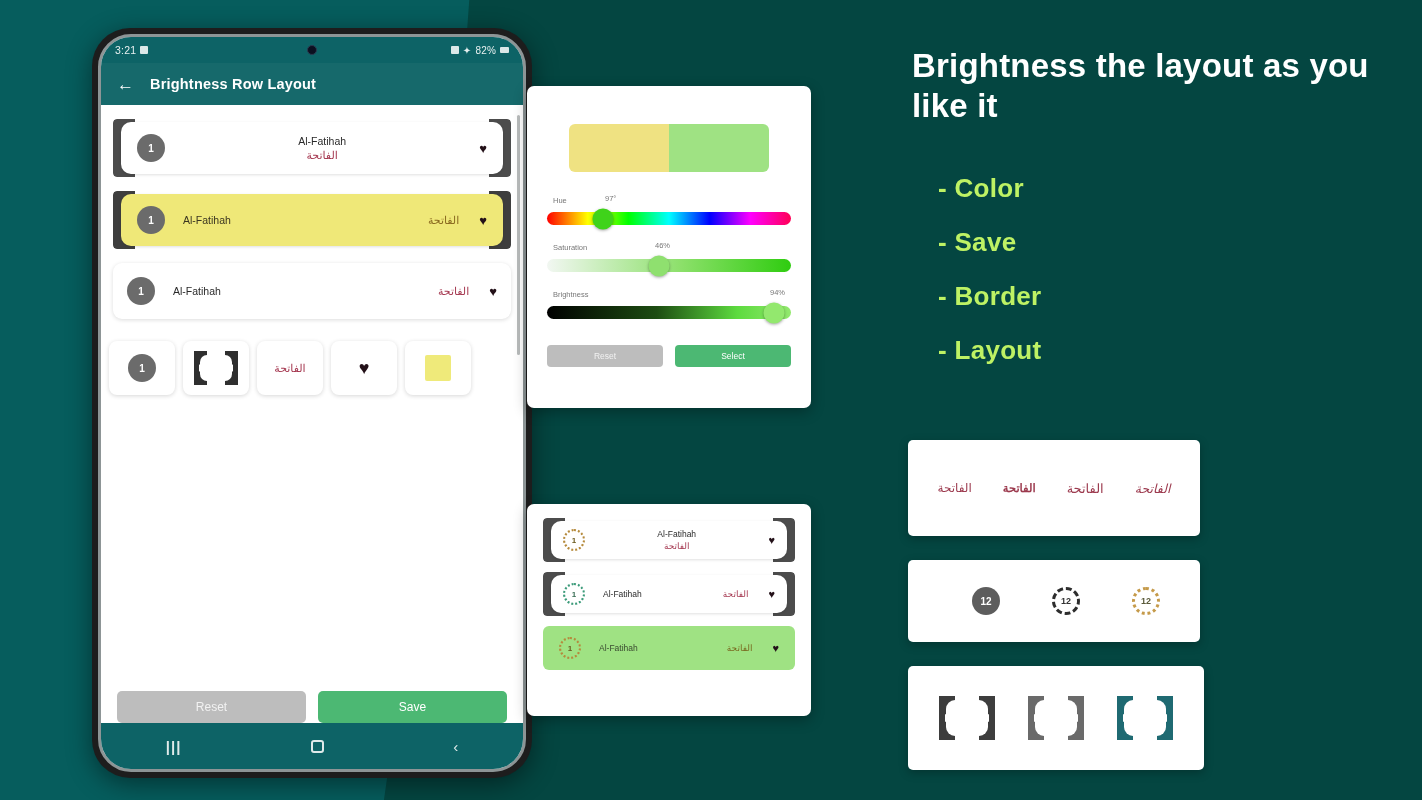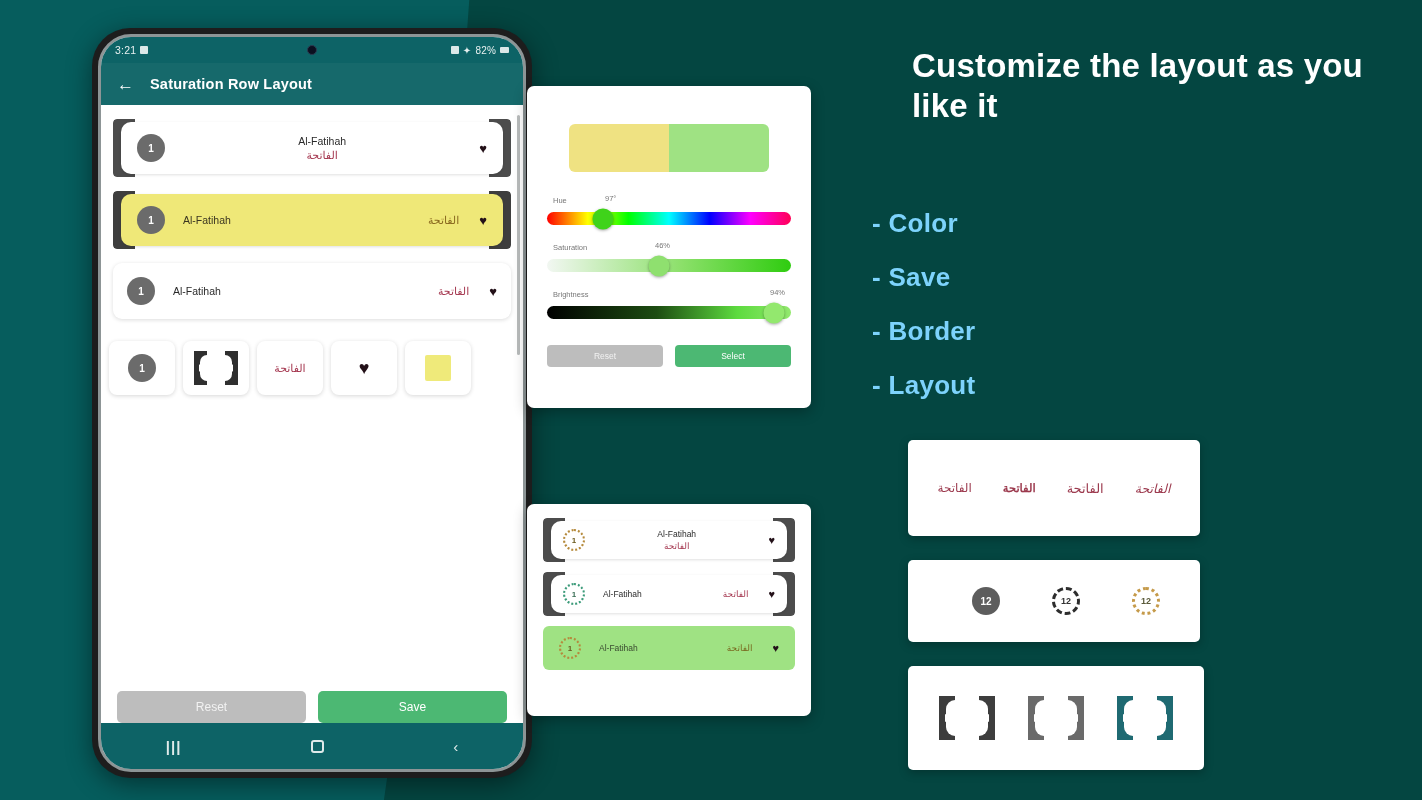--- a/index.html
+++ b/index.html
@@ -209,22 +209,22 @@
   .pv-green .lat{ flex:1; text-align:left; padding-left:8px; color:#3a4a30;}
   .pv-green .ar{ color:#7a6a20; padding-right:10px;}
 
   
   .headline{
     position:absolute; left:912px; top:46px; width:460px;
     color:#ffffff; font-size:33px; font-weight:bold; line-height:1.22;
     letter-spacing:.2px;
   }
   .bullets{
-    position:absolute; left:872px; top:175px; color:#7dd3fc;
-    font-size:26px; font-weight:bold; line-height:1.0;margin-top:35px;
+    position:absolute; left:938px; top:175px; color:#bef264;
+    font-size:26px; font-weight:bold; line-height:1.0;
   }
   .bullets li{ list-style:none; margin-bottom:28px; letter-spacing:.3px; }
 
   .rcard{ position:absolute; background:#fff; border-radius:5px; box-shadow:0 3px 10px rgba(0,0,0,.25); }
   .fonts-card{ left:908px; top:440px; width:292px; height:96px; }
   .badges-card{ left:908px; top:560px; width:292px; height:82px;padding-left:24px; }
   .borders-card{ left:908px; top:666px; width:296px; height:104px; }
   .rrow{ width:100%;height:100%; display:flex; align-items:center; justify-content:space-around; padding:0 14px; }
   .fs{ font-size:12px; color:#9c3a4e; direction:rtl; }
   .fs.f2{ font-size:11.5px; font-weight:bold; }
@@ -265,21 +265,21 @@
         <div class="sb-right">
           <span class="sb-icon"></span>
           <span>✦</span>
           <span>82%</span>
           <span class="sb-batt"></span>
         </div>
       </div>
 
       <div class="appbar">
         <span class="back">←</span>
-        <span class="title">Saturation Row Layout</span>
+        <span class="title">Brightness Row Layout</span>
       </div>
 
       <div class="screen-body">
         <div class="scrollbar"></div>
 
         <div class="orn-row">
           <div class="cap l"></div>
           <div class="cap r"></div>
           <div class="inner">
             <div class="badge">1</div>
@@ -416,21 +416,21 @@
     </div>
 
     <div class="pv-green">
       <div class="badge fancy">1</div>
       <div class="lat">Al-Fatihah</div>
       <div class="ar">الفاتحة</div>
       <div class="heart">♥</div>
     </div>
   </div>
 
-  <div class="headline">Customize the layout as you like it</div>
+  <div class="headline">Brightness the layout as you like it</div>
   <ul class="bullets">
     <li>- Color</li>
     <li>- Save</li>
     <li>- Border</li>
     <li>- Layout</li>
   </ul>
 
   <div class="rcard fonts-card">
     <div class="rrow">
       <span class="fs f1">الفاتحة</span>

